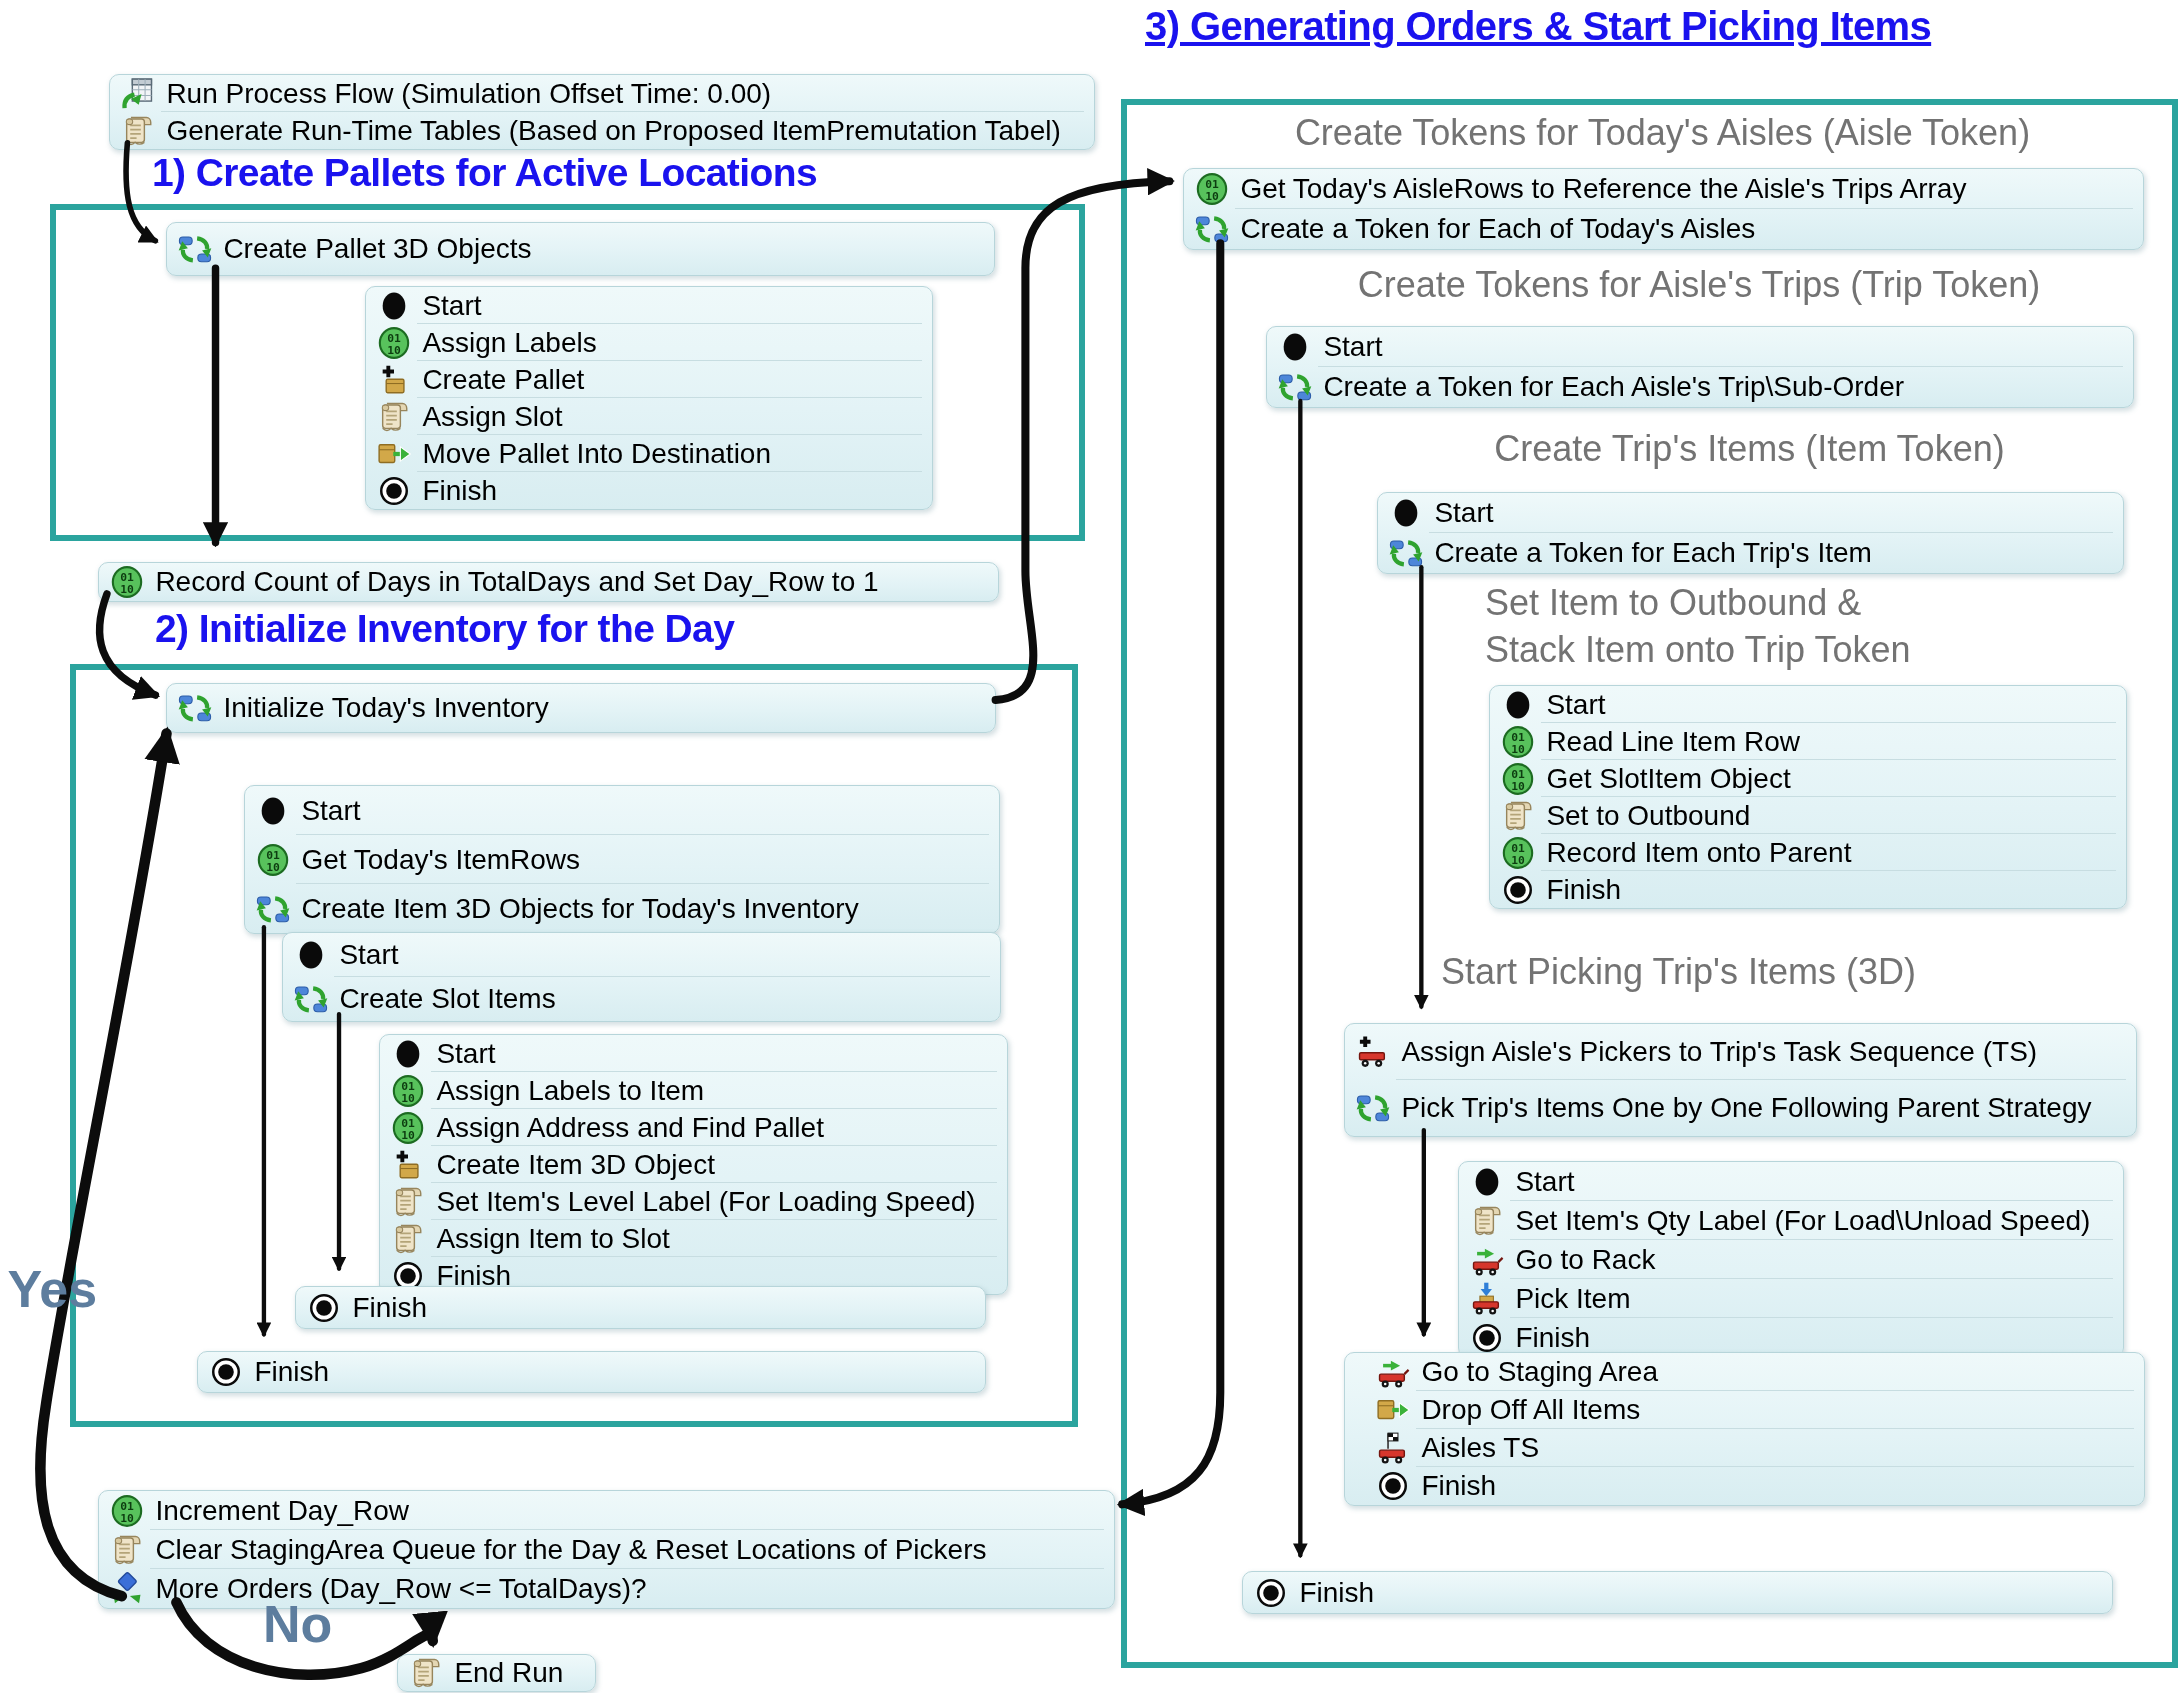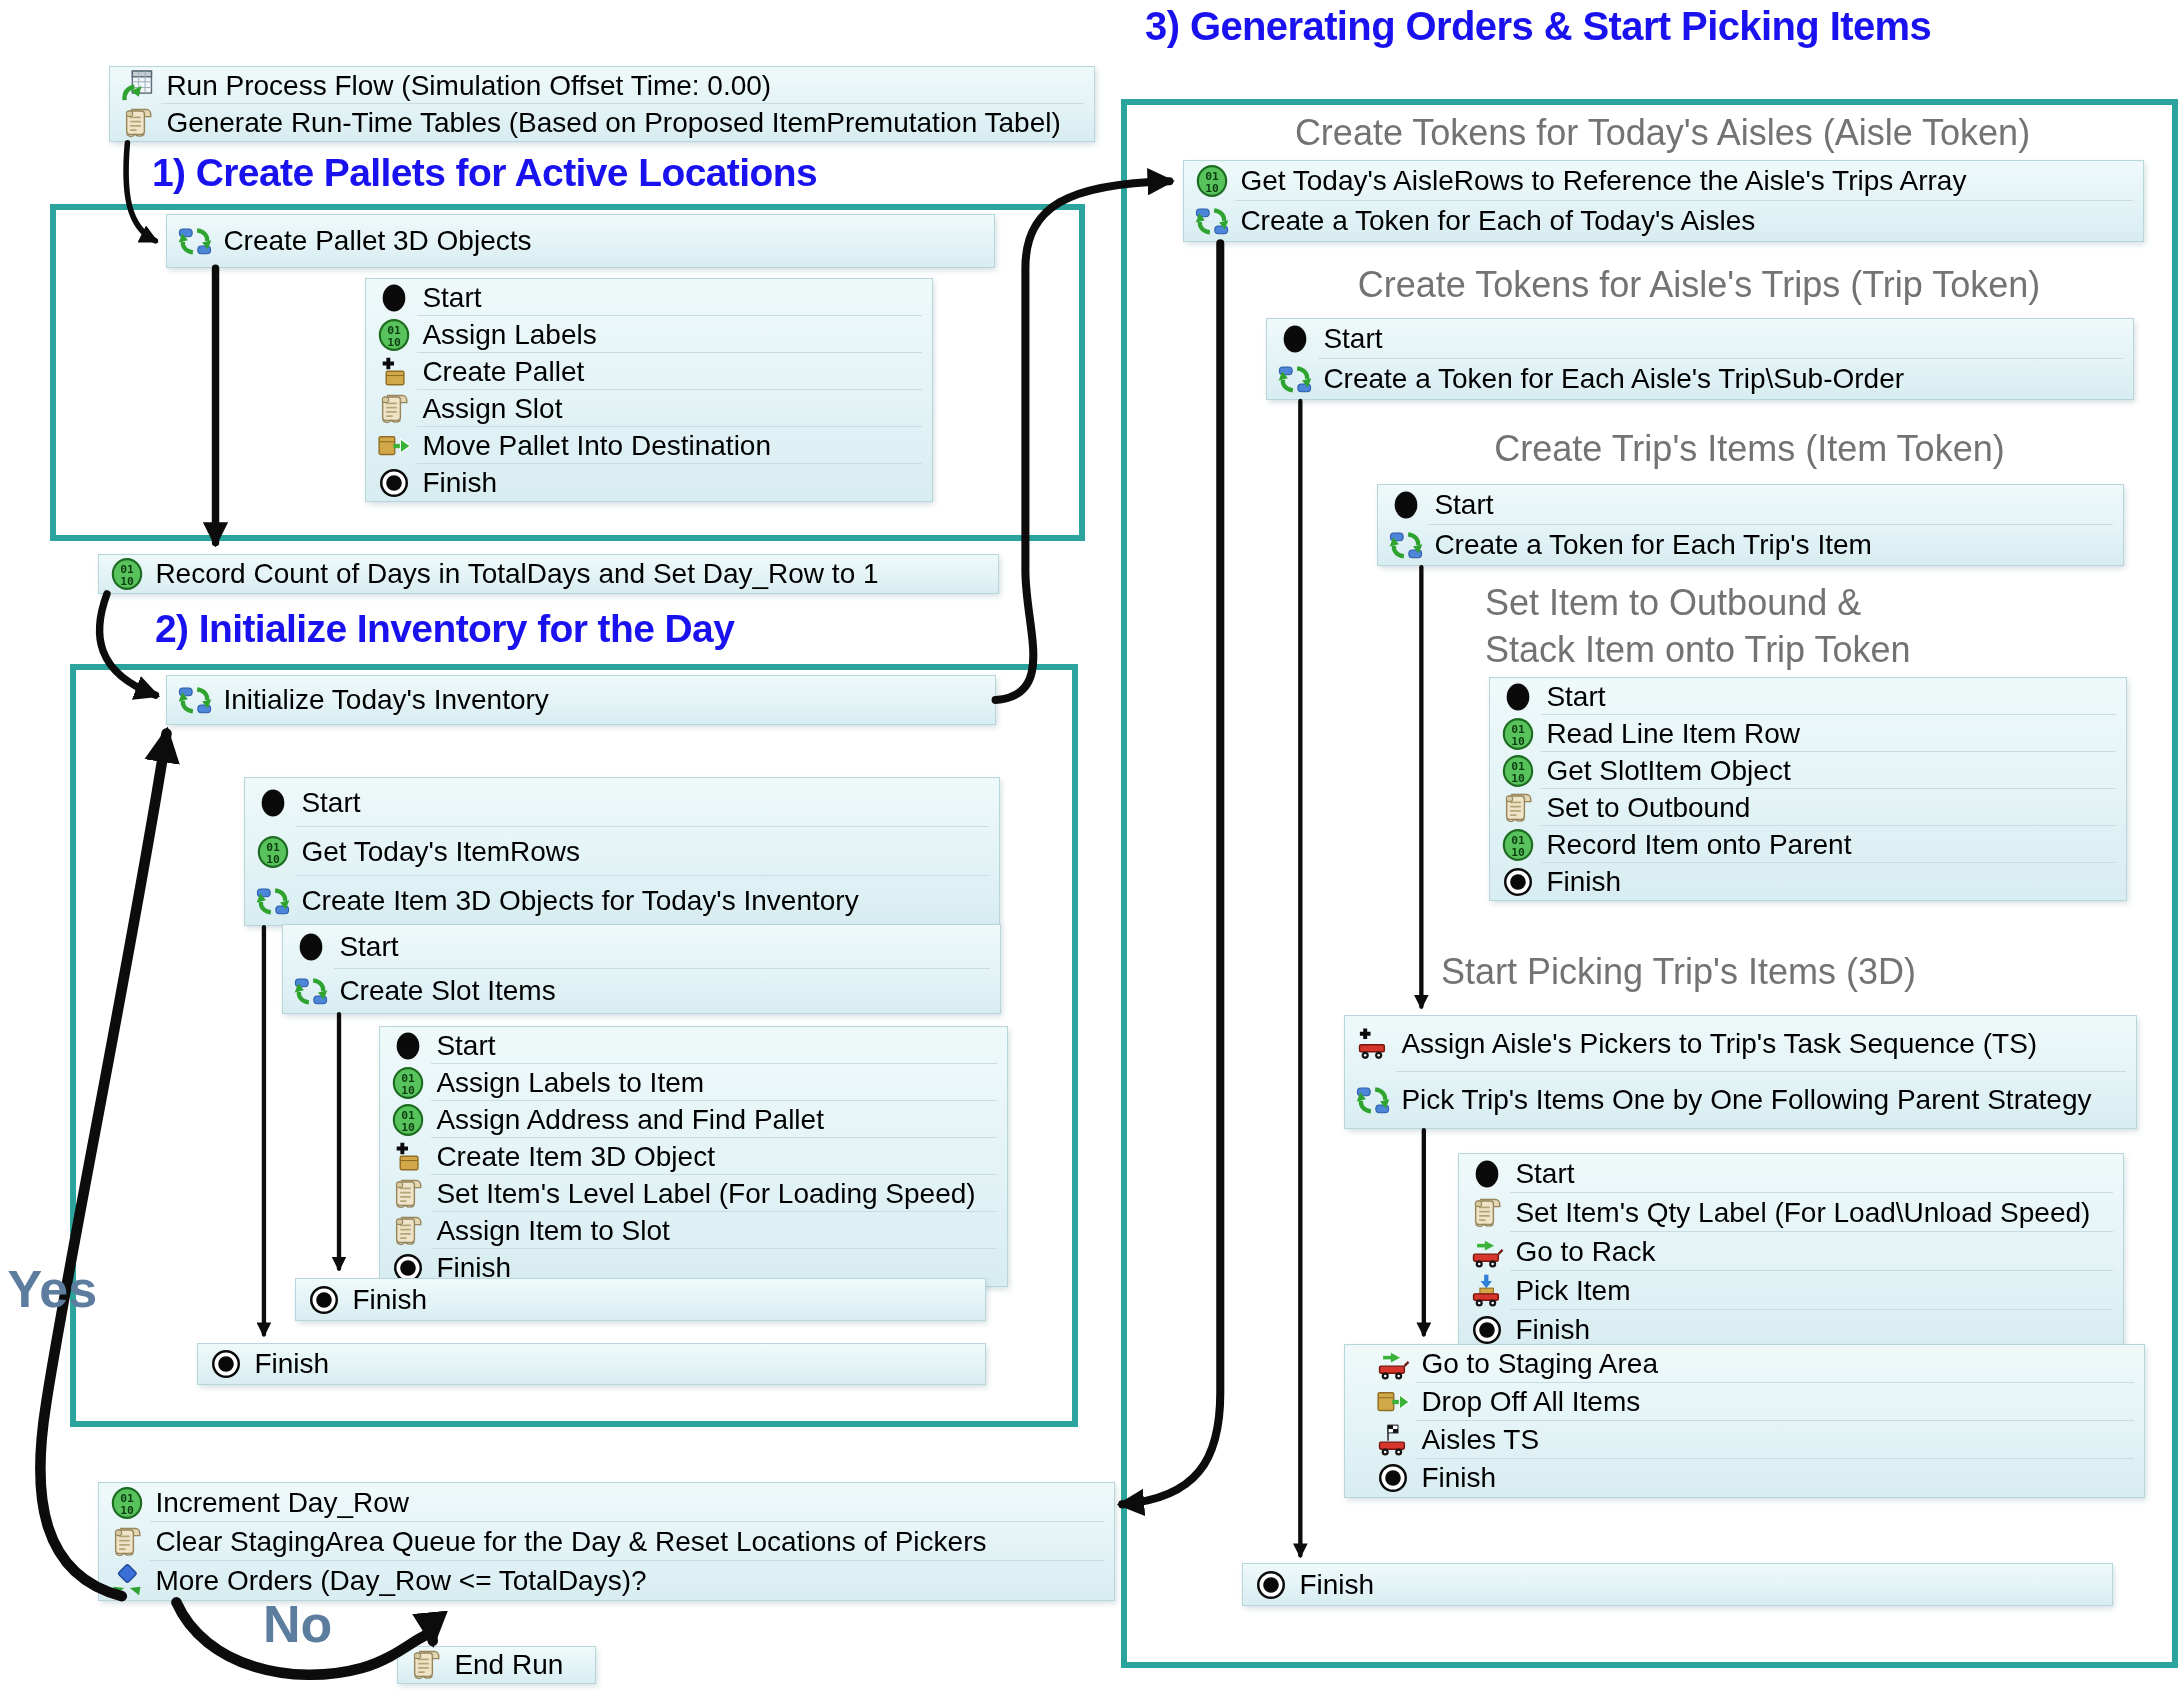--- a/index.html
+++ b/index.html
@@ -4,22 +4,23 @@
 <style>
   html,body{margin:0;padding:0;}
   body{
     position:relative;width:2183px;height:1693px;background:#ffffff;
     font-family:"Liberation Sans",sans-serif;overflow:hidden;
   }
   .frame{position:absolute;border:6.8px solid #2ba49e;background:transparent;z-index:1;}
   .box{
     position:absolute;z-index:3;
     background:linear-gradient(180deg,#eff9fa 0%,#e3f3f6 55%,#d8edf1 100%);
-    border:1.2px solid #b7d5da;border-radius:0;
+    border:1.2px solid #b7d5da;border-radius:10px;
     box-shadow:1.9px 2.5px 5.6px rgba(100,140,150,.28);
+    margin-top:8px;
   }
   .row{position:relative;display:flex;align-items:center;gap:11.2px;min-height:var(--rh,38px);padding:0 11.2px;}
   .row:not(:last-child)::after{content:"";position:absolute;left:51px;right:10px;bottom:0;height:1.2px;background:#c7dde1;}
   .lb{font-size:28px;color:#000;white-space:nowrap;}
   .ic{flex:0 0 auto;width:34px;height:34px;}
   .ic svg{width:100%;height:100%;display:block;}
   .bluehead{position:absolute;z-index:3;font-weight:bold;color:#1a12ee;font-size:39px;white-space:nowrap;letter-spacing:-0.6px;}
   .blackhead{position:absolute;z-index:3;color:#737373;font-size:36px;white-space:nowrap;}
   .center{text-align:center;}
   .branch{position:absolute;z-index:6;font-weight:bold;color:#5d7d9e;font-size:52px;white-space:nowrap;}
@@ -144,21 +145,21 @@
     <path d="M 2095 646 L 2095 2506" stroke-width="7" marker-end="url(#ah)"></path>
     <path d="M 2290 914 L 2290 1622" stroke-width="7" marker-end="url(#ah)"></path>
     <path d="M 2294 1821 L 2294 2150" stroke-width="7" marker-end="url(#ah)"></path>
     <path d="M 425 1494 L 425 2150" stroke-width="7" marker-end="url(#ah)"></path>
     <path d="M 546 1634 L 546 2044" stroke-width="7" marker-end="url(#ah)"></path>
   </g>
 </svg>
 
 <div class="bluehead" style="left:152px;top:151px;">1) Create Pallets for Active Locations</div>
 <div class="bluehead" style="left:155px;top:607px;">2) Initialize Inventory for the Day</div>
-<div class="bluehead" style="left:1145px;top:3.7px;font-size:40px;">3) Generating Orders &amp; Start Picking Items</div>
+<div class="bluehead" style="left:1145px;top:3.7px;font-size:40px;text-decoration:underline;">3) Generating Orders &amp; Start Picking Items</div>
 
 <div class="blackhead center" style="left:1183px;top:112px;width:959px;">Create Tokens for Today's Aisles (Aisle Token)</div>
 <div class="blackhead center" style="left:1266px;top:264px;width:866px;">Create Tokens for Aisle's Trips (Trip Token)</div>
 <div class="blackhead center" style="left:1377px;top:428px;width:745px;">Create Trip's Items (Item Token)</div>
 <div class="blackhead" style="left:1485px;top:582px;">Set Item to Outbound &amp;</div>
 <div class="blackhead" style="left:1485px;top:629px;">Stack Item onto Trip Token</div>
 <div class="blackhead" style="left:1441px;top:951px;">Start Picking Trip's Items (3D)</div>
 
 <div class="branch" style="left:7.4px;top:1259px;">Yes</div>
 <div class="branch" style="left:263px;top:1594px;">No</div>

